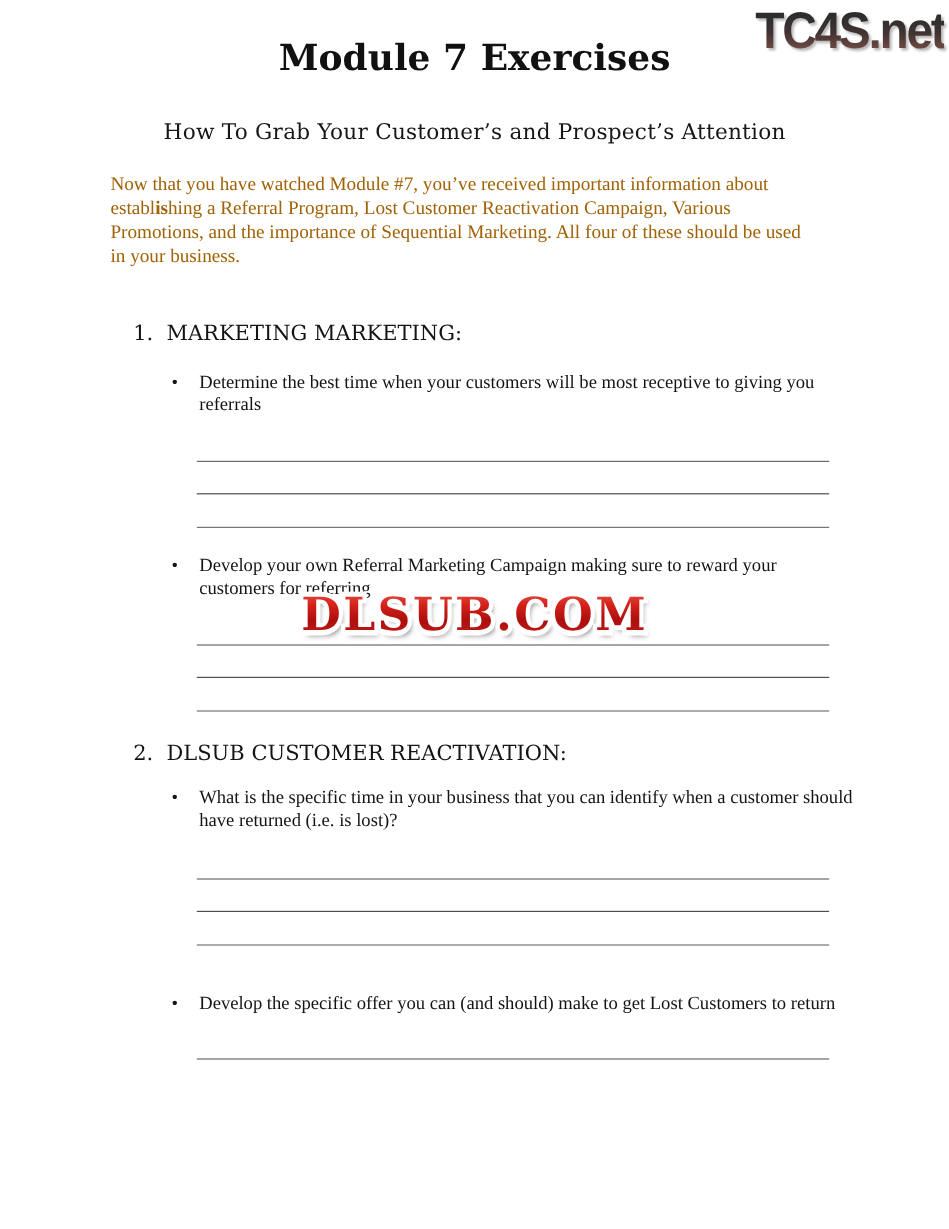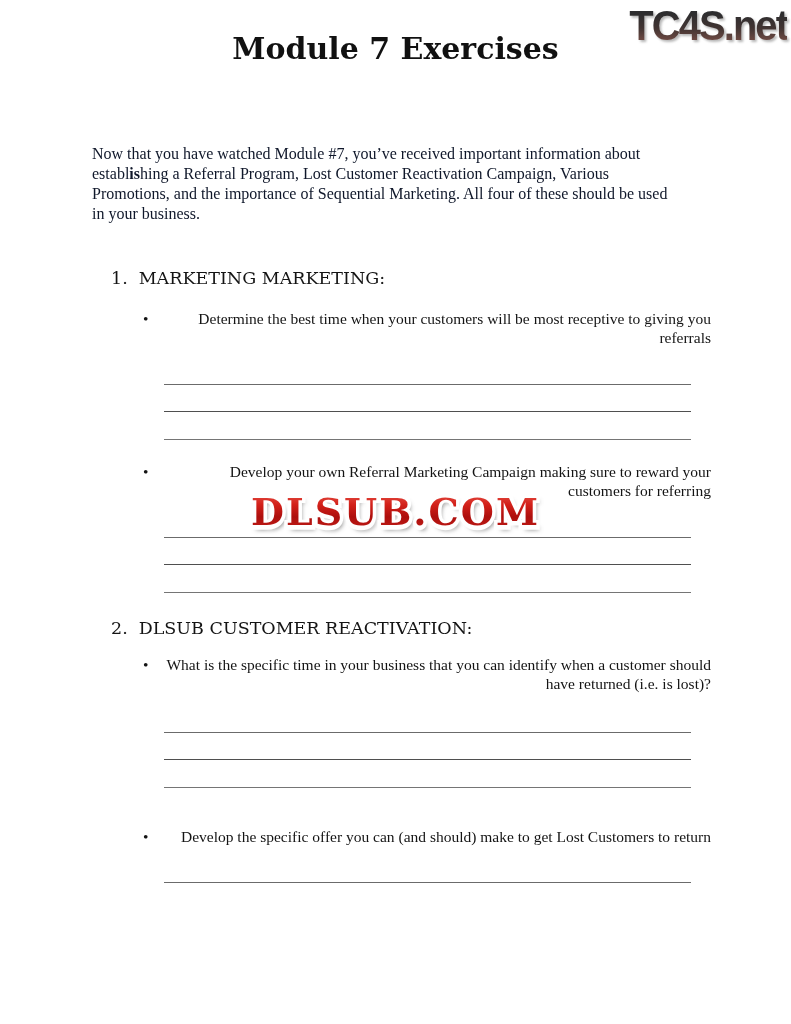--- a/index.html
+++ b/index.html
@@ -59,21 +59,21 @@
   }
 
   
   .intro {
     position: absolute;
     top: 144px; left: 92px;
     width: 588px;
     font-family: "Liberation Serif", serif;
     font-size: 16px;
     line-height: 20px;
-    color: #0f172a;
+    color: #a16207;
   }
   .intro b { font-weight: bold; }
 
   
   .sec {
     position: absolute;
     left: 111px;
     display: flex;
     gap: 11px;
     font-family: "DejaVu Serif", serif;
@@ -88,21 +88,21 @@
   .bullet {
     position: absolute;
     left: 143px;
     display: flex;
     font-family: "Liberation Serif", serif;
     font-size: 15.5px;
     line-height: 18.5px;
     color: #141414;
   }
   .bullet .dot { width: 23px; flex: 0 0 23px; }
-  .bullet .txt { width: 545px; text-align: right; }
+  .bullet .txt { width: 545px; }
   .bullet-1 { top: 310px; }
   .bullet-2 { top: 463px; }
   .bullet-3 { top: 656px; }
   .bullet-4 { top: 828px; }
 
   
   .lines {
     position: absolute;
     left: 164px;
     width: 527px;
@@ -180,20 +180,21 @@
 </head>
 <body>
 
 <div class="page">
 
   <div class="tc4s">
     <span class="tc4s-text">TC4S.net</span>
   </div>
 
   <h1 class="title">Module 7 Exercises</h1>
+  <div class="subtitle">How To Grab Your Customer’s and Prospect’s Attention</div>
 
   <p class="intro"><span>Now that you have watched Module #7, you’ve received important information about establ</span><b>is</b><span>hing a Referral Program, Lost Customer Reactivation Campaign, Various Promotions, and the importance of Sequential Marketing.  All four of these should be used in your business.</span></p>
 
   <div class="sec sec-1">
     <span>1.</span>
     <span>MARKETING MARKETING:</span>
   </div>
 
   <div class="bullet bullet-1">
     <span class="dot">•</span>

